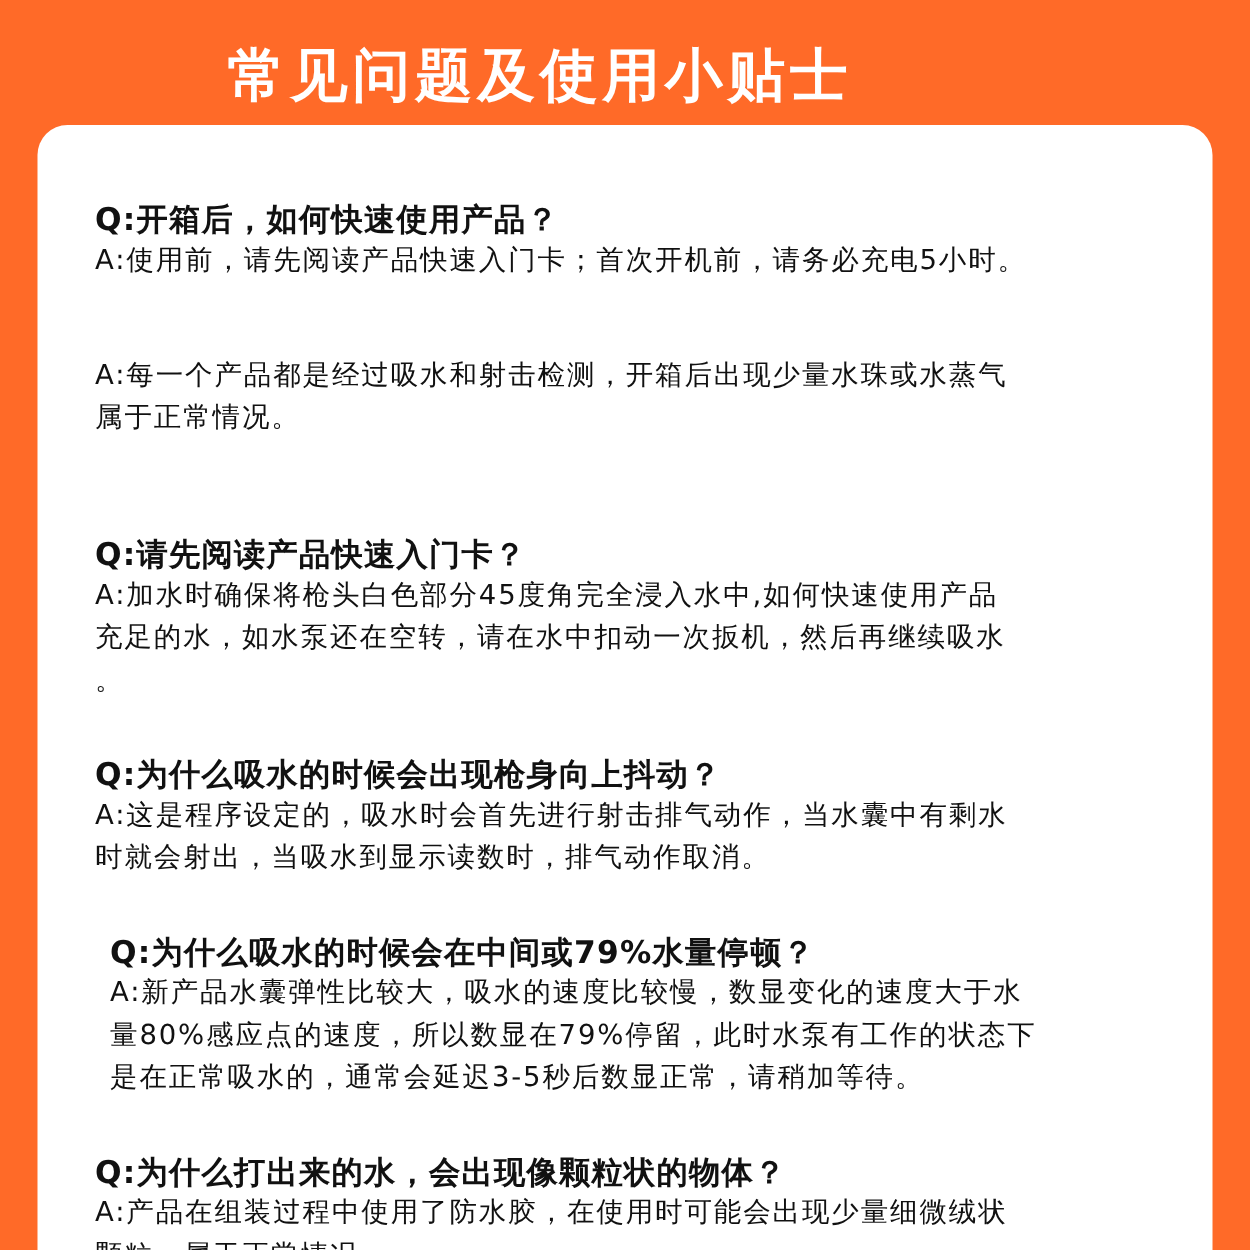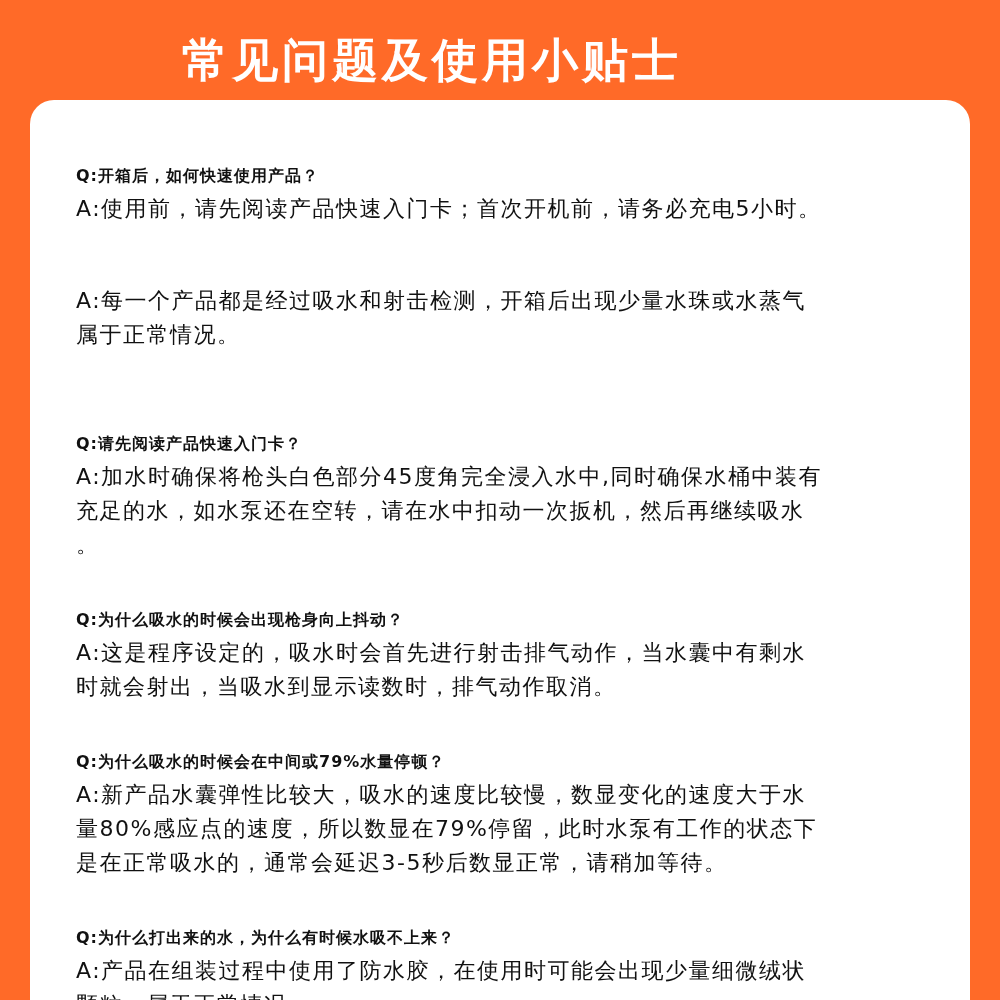--- a/index.html
+++ b/index.html
@@ -15,21 +15,21 @@
       font-size: 46px; font-weight: bold; letter-spacing: 4px;
       line-height: 64px;
     }
     .card {
       position: absolute; left: 30px; top: 100px; width: 940px; height: 920px;
       background: #ffffff; border-radius: 24px 24px 0 0;
     }
     .faq-list { position: absolute; left: 46px; top: 60px; width: 850px; }
     .faq-item { margin: 0; }
     .q {
-      font-size: 16px; font-weight: bold; color: #111111;
+      font-size: 25px; font-weight: bold; color: #111111;
       line-height: 32px; letter-spacing: 1px;
     }
     .a {
       font-size: 22px; color: #111111; line-height: 34px; letter-spacing: 1.5px;
       white-space: pre-wrap;
     }
   </style>
 </head>
 <body>
 
@@ -45,41 +45,41 @@
     <div style="height:40px;"></div>
 
     <div class="faq-item" style="height:102px;">
       <div class="a">A:每一个产品都是经过吸水和射击检测，开箱后出现少量水珠或水蒸气
 属于正常情况。</div>
     </div>
     <div style="height:42px;"></div>
 
     <div class="faq-item" style="height:136px;">
       <div class="q">Q:请先阅读产品快速入门卡？</div>
-      <div class="a">A:加水时确保将枪头白色部分45度角完全浸入水中,同时确保水桶中装有
+      <div class="a">A:加水时确保将枪头白色部分45度角完全浸入水中,如何快速使用产品
 充足的水，如水泵还在空转，请在水中扣动一次扳机，然后再继续吸水
 。</div>
     </div>
     <div style="height:40px;"></div>
 
     <div class="faq-item" style="height:102px;">
       <div class="q">Q:为什么吸水的时候会出现枪身向上抖动？</div>
       <div class="a">A:这是程序设定的，吸水时会首先进行射击排气动作，当水囊中有剩水
 时就会射出，当吸水到显示读数时，排气动作取消。</div>
     </div>
     <div style="height:40px;"></div>
 
-    <div class="faq-item" style="height:136px;">
+    <div class="faq-item" style="height:136px;margin-left:12px;">
       <div class="q">Q:为什么吸水的时候会在中间或79%水量停顿？</div>
       <div class="a">A:新产品水囊弹性比较大，吸水的速度比较慢，数显变化的速度大于水
 量80%感应点的速度，所以数显在79%停留，此时水泵有工作的状态下
 是在正常吸水的，通常会延迟3-5秒后数显正常，请稍加等待。</div>
     </div>
     <div style="height:40px;"></div>
 
     <div class="faq-item" style="height:102px;">
-      <div class="q">Q:为什么打出来的水，为什么有时候水吸不上来？</div>
+      <div class="q">Q:为什么打出来的水，会出现像颗粒状的物体？</div>
       <div class="a">A:产品在组装过程中使用了防水胶，在使用时可能会出现少量细微绒状
 颗粒，属于正常情况。</div>
     </div>
 
   </div>
 </div>
 
 </body></html>

